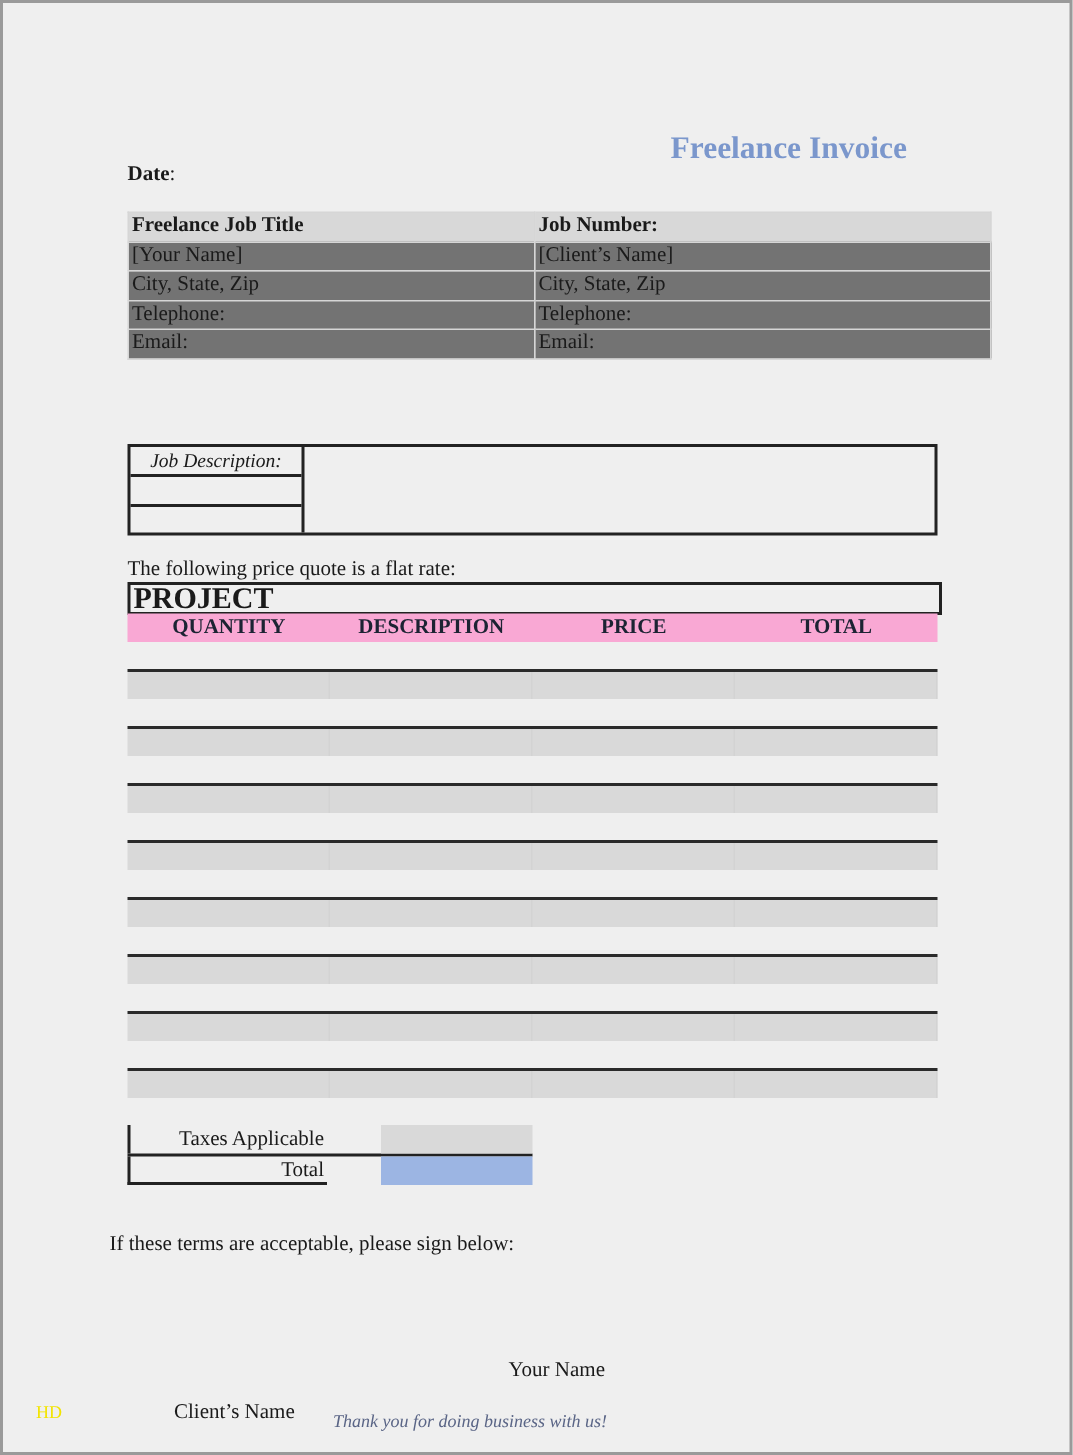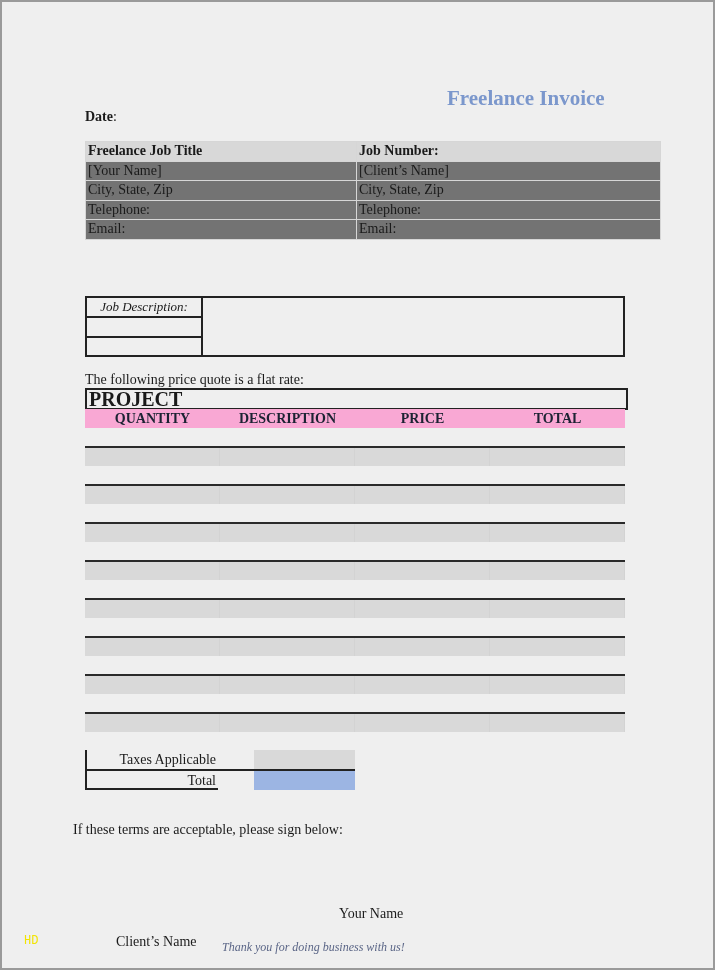--- a/index.html
+++ b/index.html
@@ -41,21 +41,21 @@
   .trow .val { flex:1; }
   .trow.taxes .val { background:#d9d9d9; }
   .trow.total { border-top:2px solid #222; }
   .trow.total .lbl { border-bottom:2px solid #222; }
   .trow.total .val { background:#9cb5e3; }
 
   .terms { left:71px; top:820px; font-size:14px; white-space:nowrap; }
   .sig1 { left:114px; top:904px; font-size:14px; white-space:nowrap;margin-top:28px; }
   .sig2 { left:337px; top:904px; font-size:14px; white-space:nowrap; }
   .thanks { left:220px; top:938px; font-size:12px; font-style:italic; color:#5a6586; white-space:nowrap; }
-  .hd { left:22px; top:932px; font-family:Liberation Mono, monospace; font-size:12px; color:#f2e400; }
+  .hd { left:22px; top:932px; font-family:Liberation Serif, serif; font-size:12px; color:#f2e400; }
 </style>
 </head>
 <body>
 
 <div class="page">
 
   <div class="abs title">Freelance Invoice</div>
 
   <div class="abs date">
     <b>Date</b><span>:</span>

